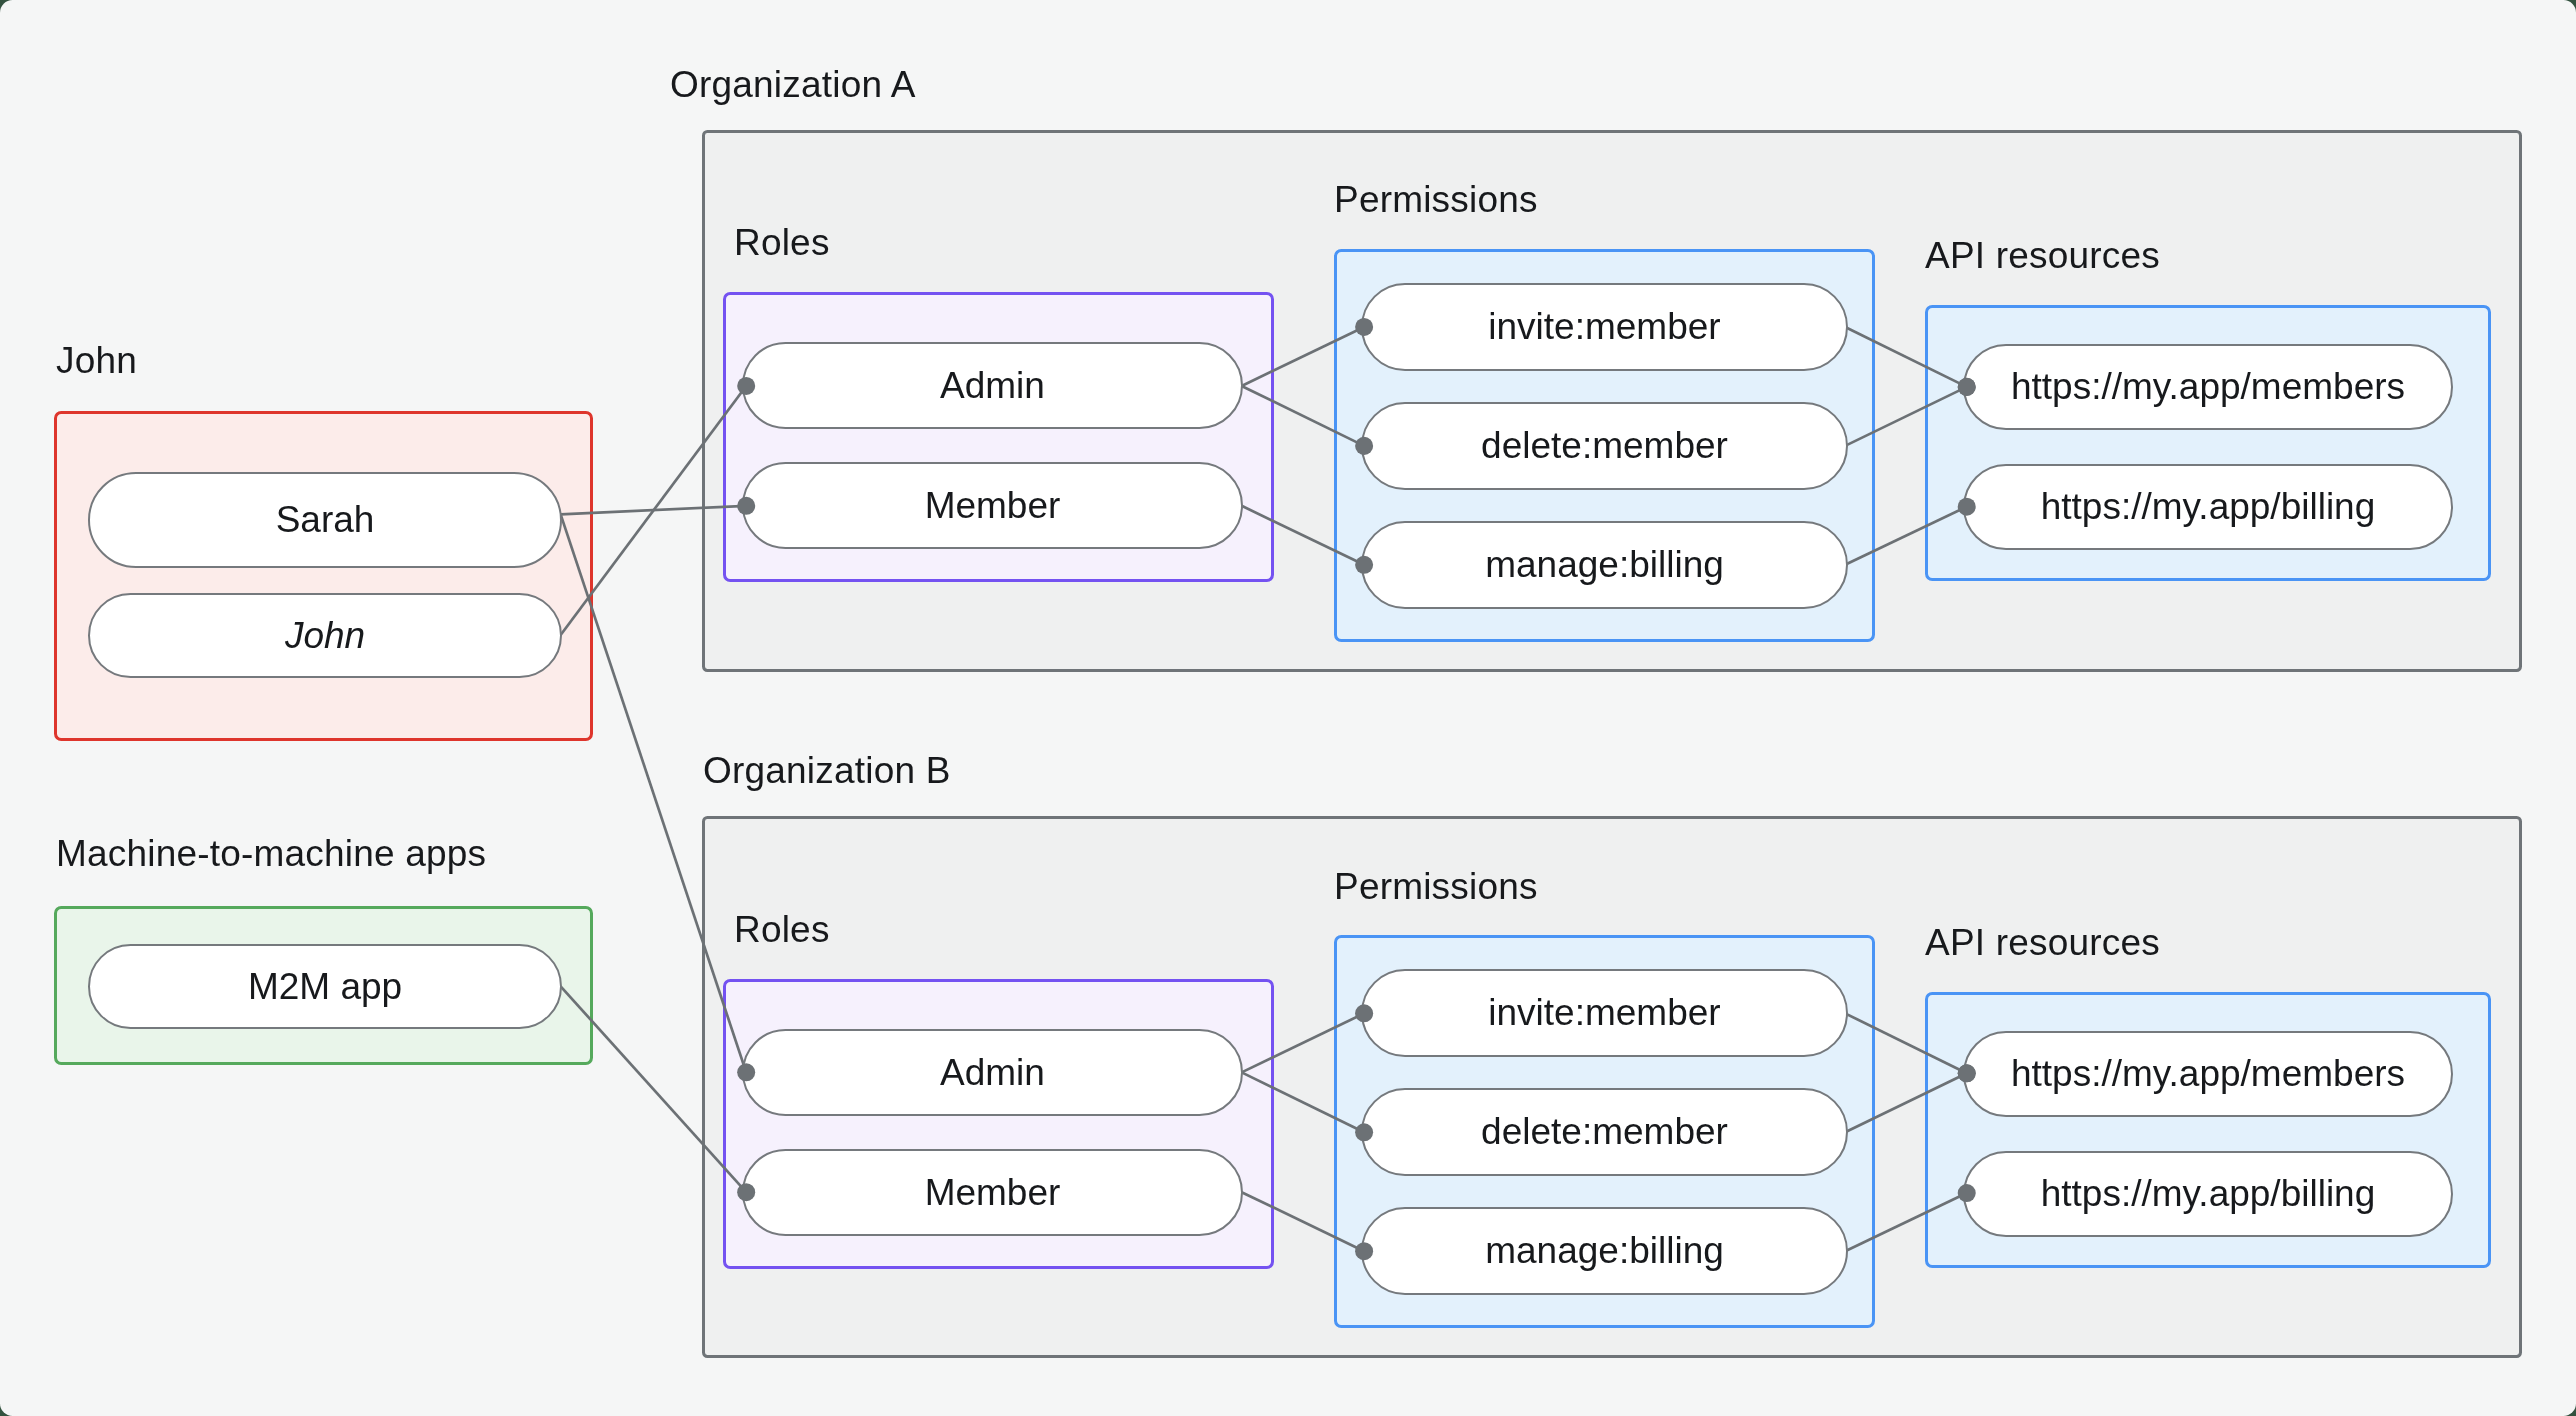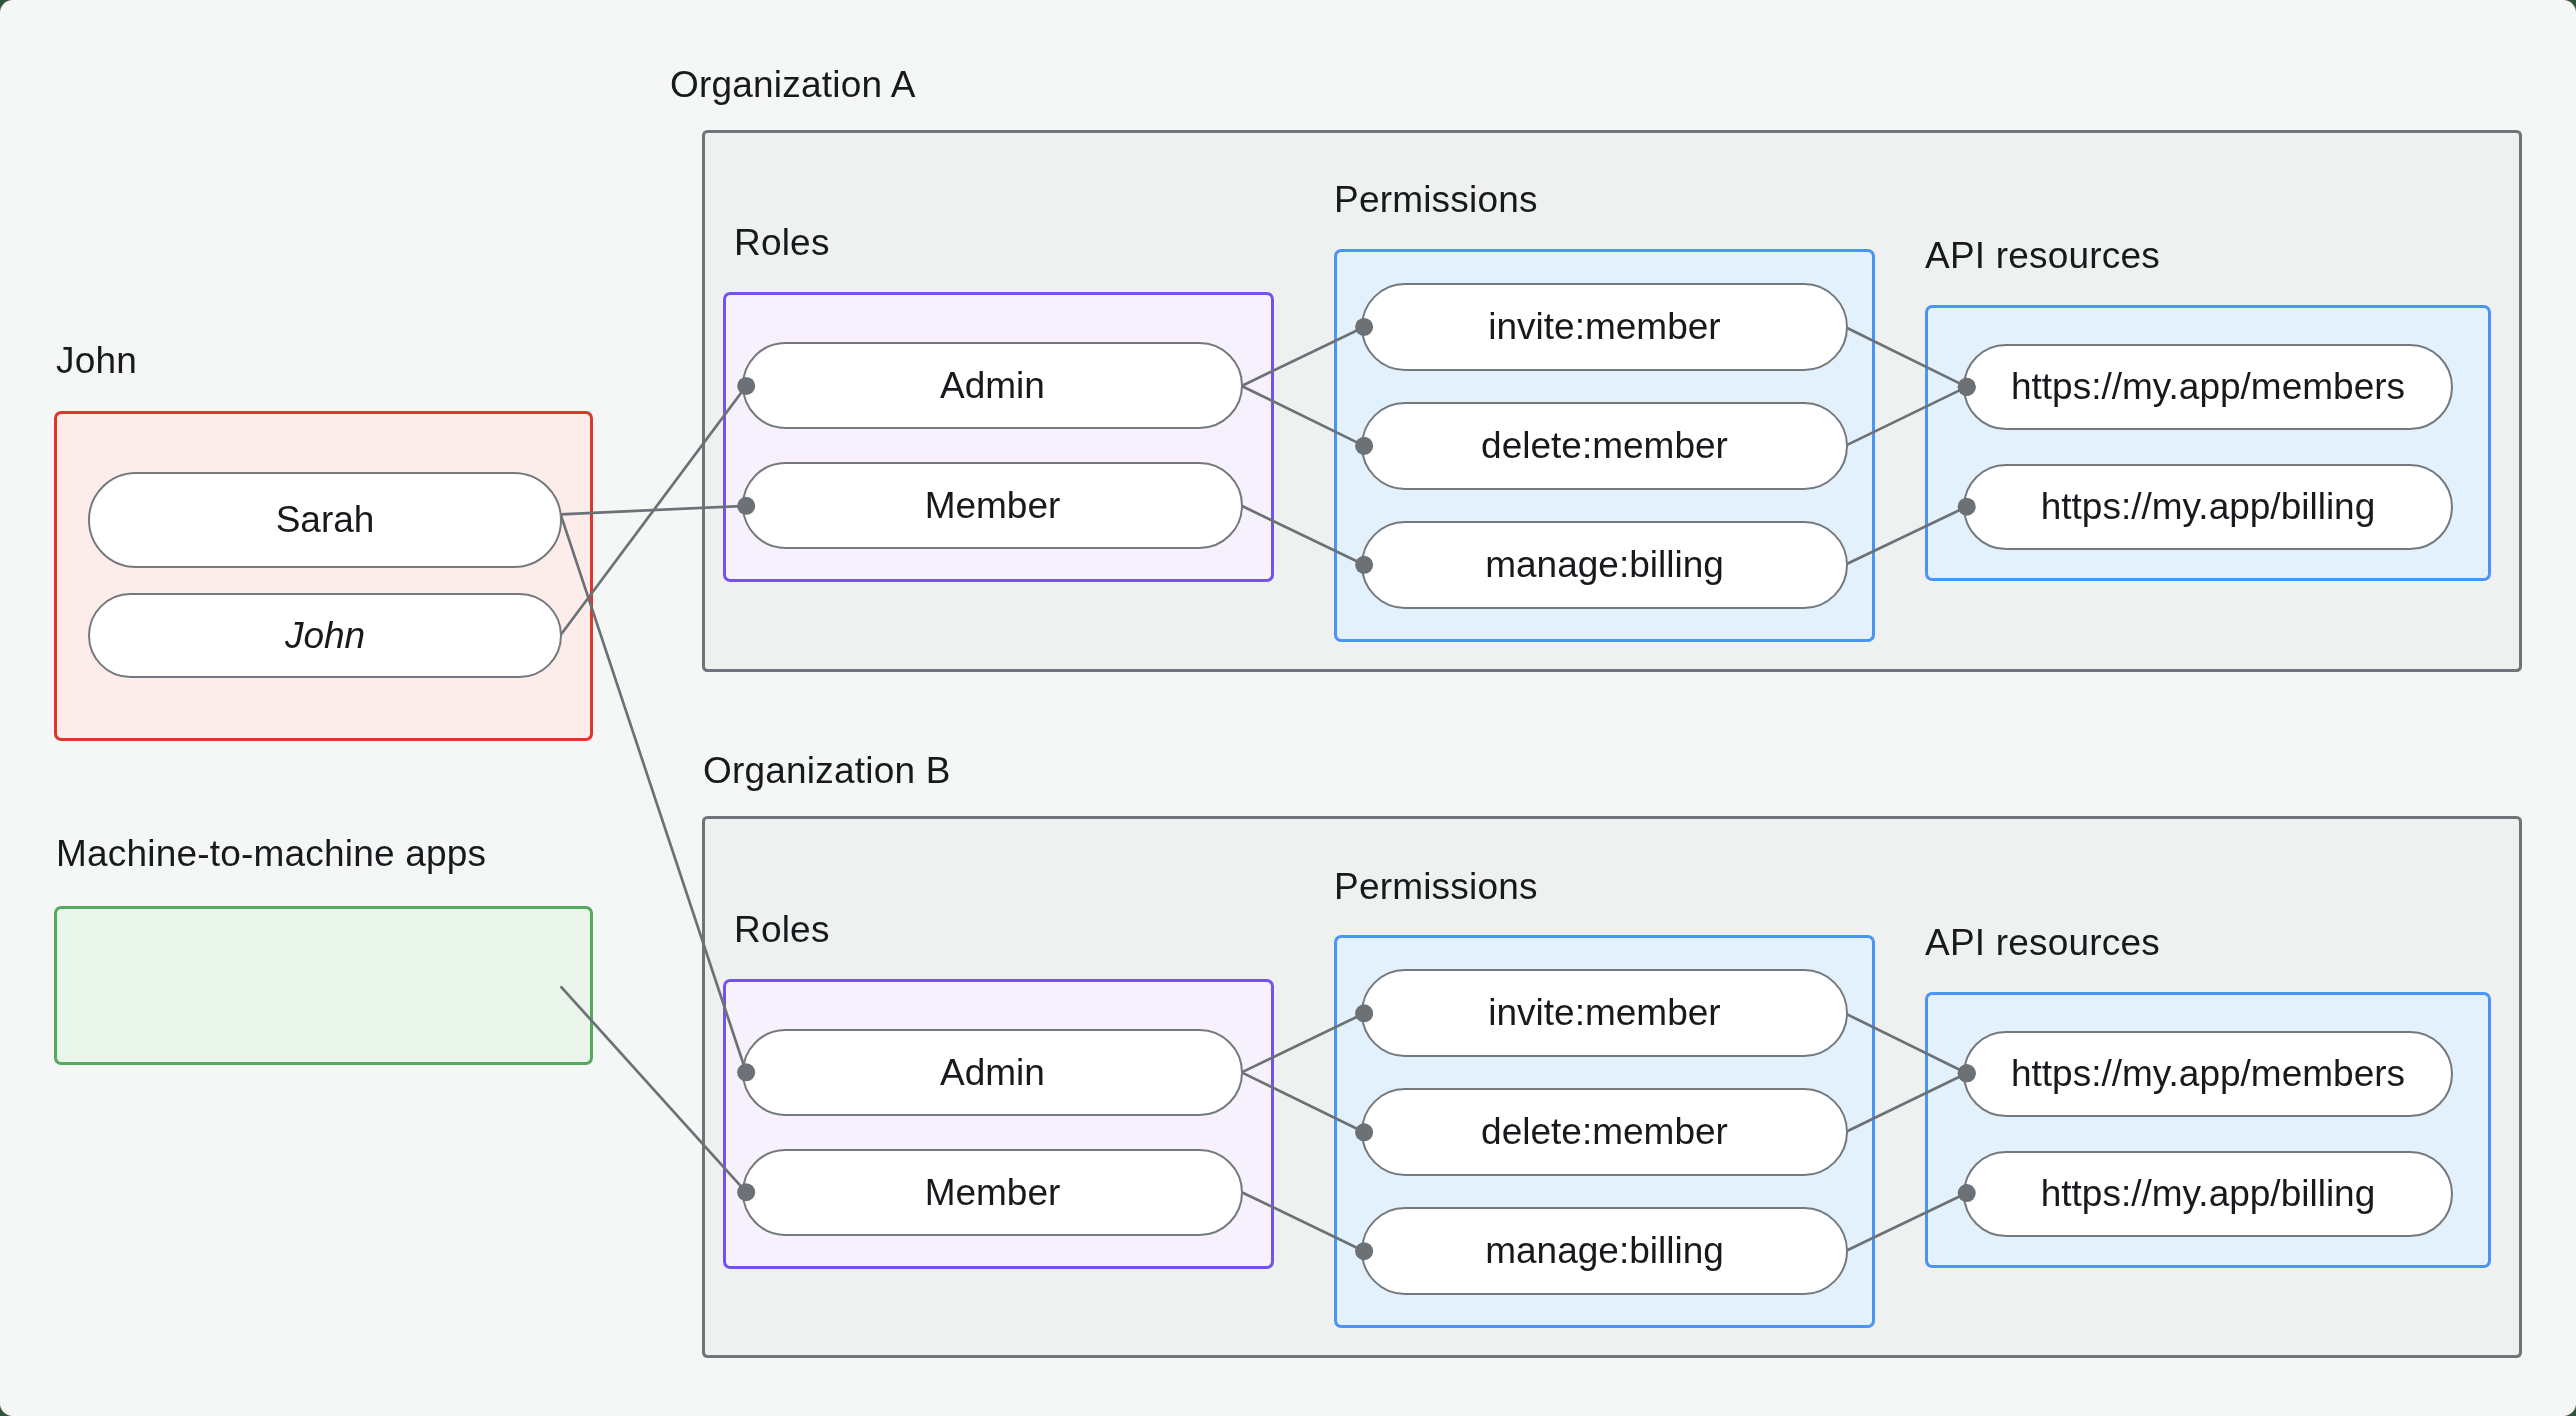--- a/index.html
+++ b/index.html
@@ -101,20 +101,23 @@
   <div class="groupbox red" style="left:54px; top:411px; width:539px; height:330px;"></div>
   <div class="pill" style="left:88px; top:472px; width:474px; height:96px;">
     <span>Sarah</span>
   </div>
   <div class="pill" style="left:88px; top:593px; width:474px; height:85px;font-style:italic;">
     <span>John</span>
   </div>
 
   <div class="label" style="left:56px; top:834px;">Machine-to-machine apps</div>
   <div class="groupbox green" style="left:54px; top:906px; width:539px; height:159px;"></div>
+  <div class="pill" style="left:88px; top:944px; width:474px; height:85px;">
+    <span>M2M app</span>
+  </div>
 
   <div class="label" style="left:670px; top:65px;">Organization A</div>
   <div class="groupbox gray" style="left:702px; top:130px; width:1820px; height:542px;"></div>
 
   <div class="label" style="left:734px; top:223px;">Roles</div>
   <div class="groupbox purple" style="left:723px; top:292px; width:551px; height:290px;"></div>
   <div class="pill" style="left:742px; top:342px; width:501px; height:87px;">
     <span>Admin</span>
   </div>
   <div class="pill" style="left:742px; top:462px; width:501px; height:87px;">

